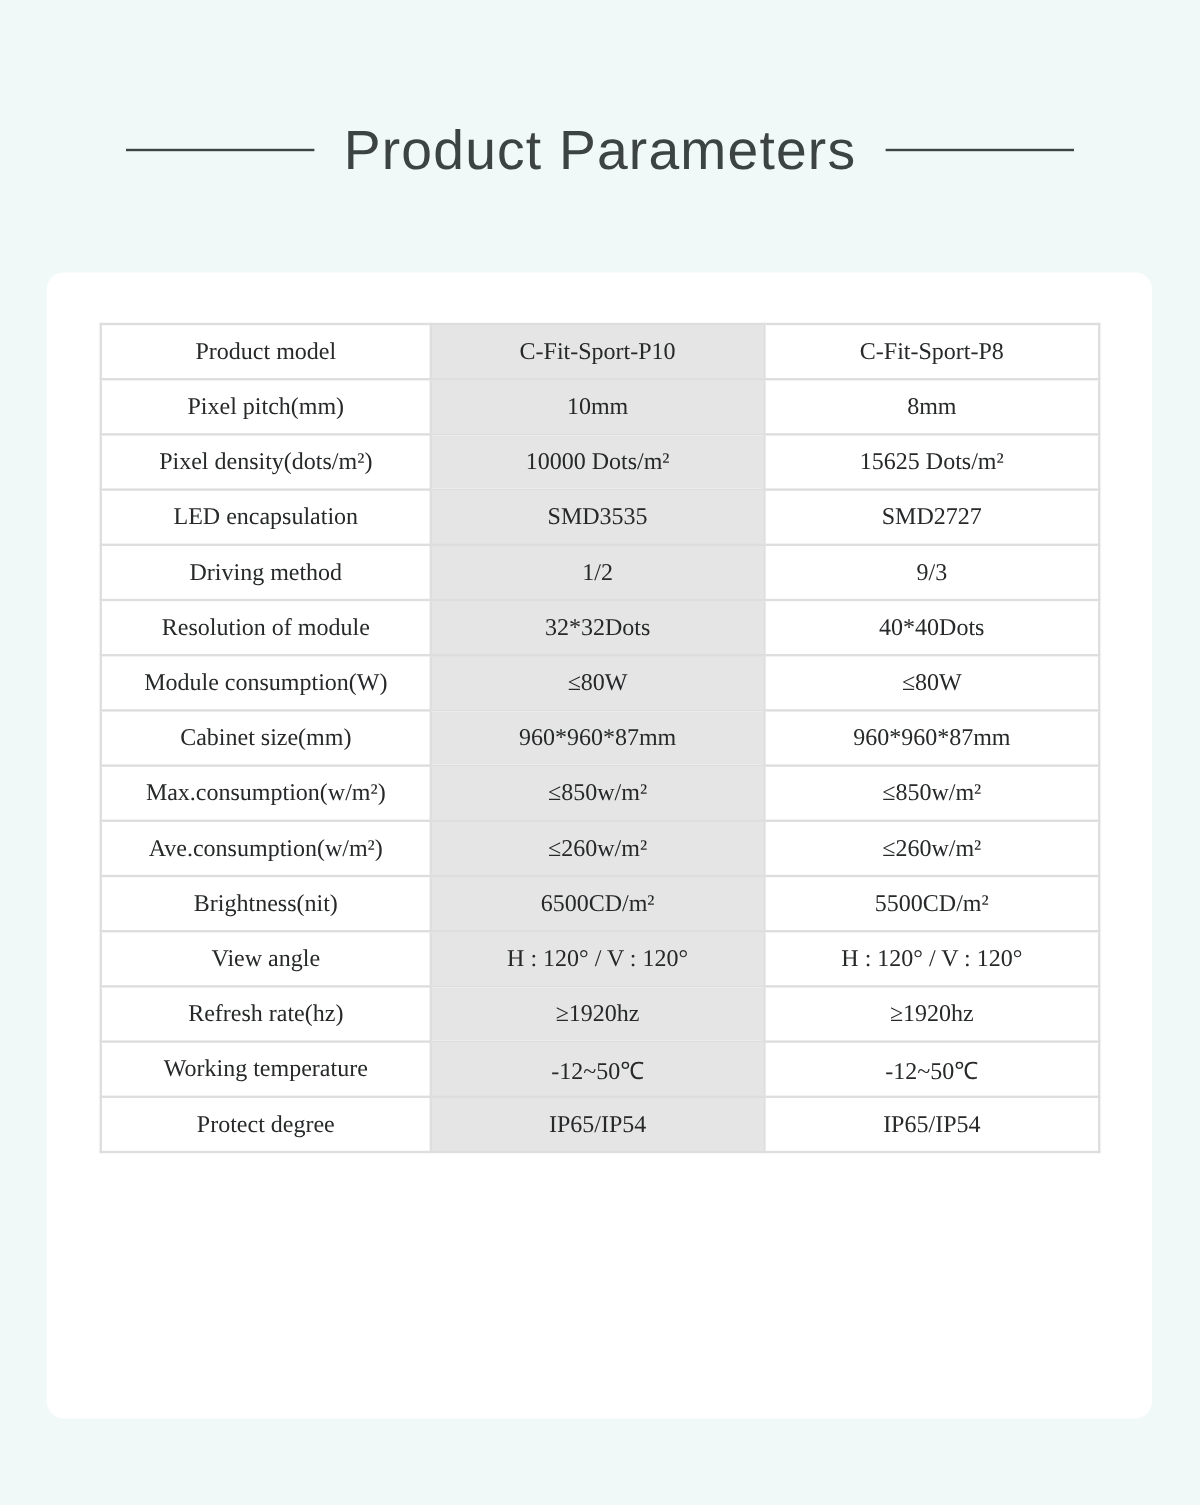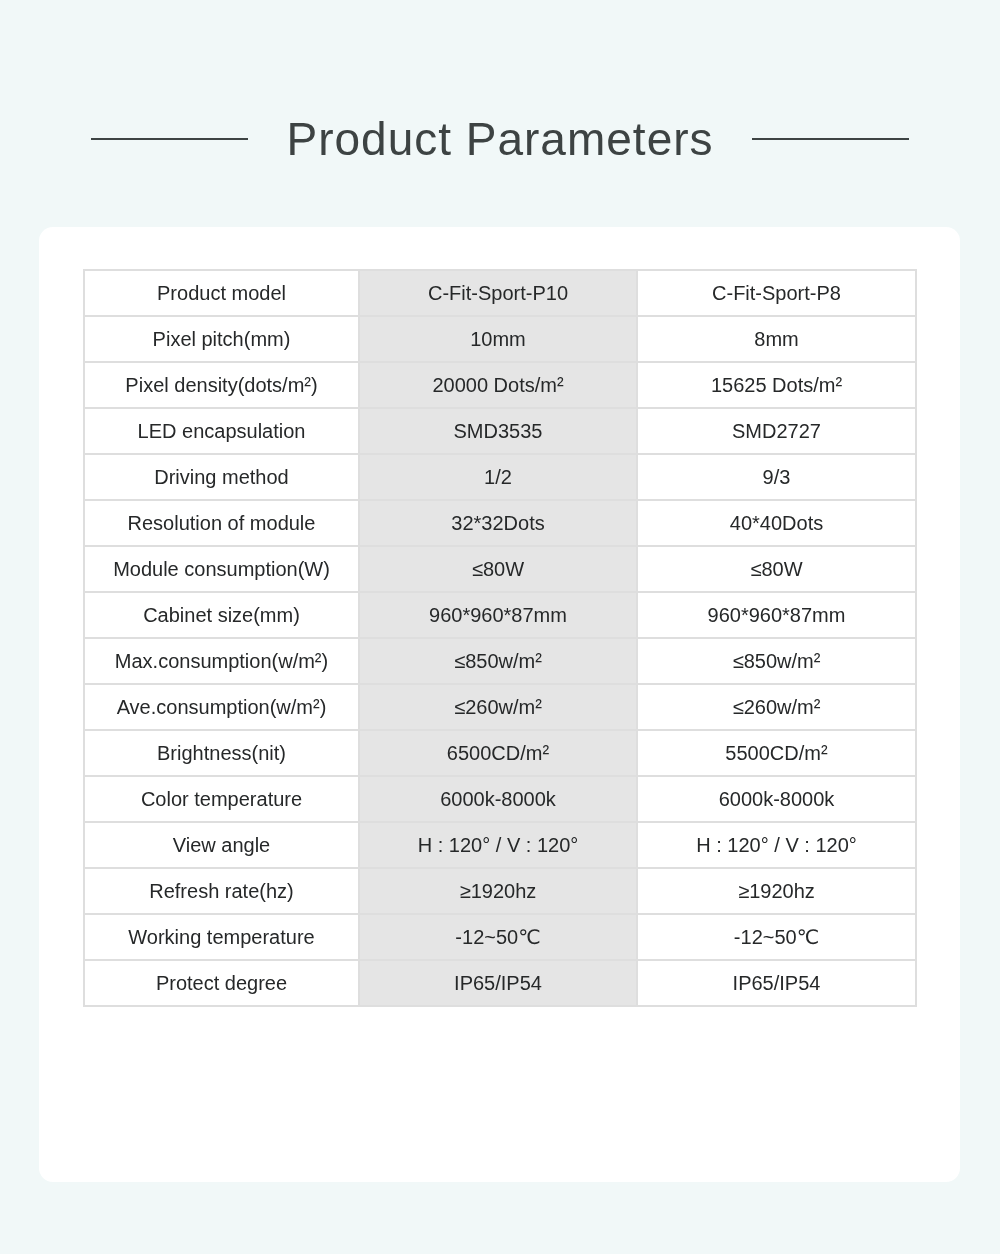--- a/index.html
+++ b/index.html
@@ -23,35 +23,36 @@
     align-items: center;
     justify-content: center;
     gap: 24px;
   }
   .rule {
     width: 157px;
     height: 2px;
     background: #3e4444;
   }
   .title {
-    margin: 14px;
+    margin: 0;
     font-size: 46px;
     font-weight: 400;
     color: #3d4343;
     letter-spacing: 1px;
     white-space: nowrap;
   }
   .card {
     position: absolute;
     left: 39px;
     top: 227px;
     width: 921px;
     height: 955px;
     background: #ffffff;
     border-radius: 14px;
+    font-family: Liberation Serif, serif;
   }
   table.params {
     position: absolute;
     left: 44px;
     top: 42px;
     width: 832px;
     border-collapse: collapse;
     table-layout: fixed;
   }
   table.params td {
@@ -95,21 +96,21 @@
     <td class="c2">C-Fit-Sport-P10</td>
     <td class="c3">C-Fit-Sport-P8</td>
   </tr>
         <tr>
     <td class="c1">Pixel pitch(mm)</td>
     <td class="c2">10mm</td>
     <td class="c3">8mm</td>
   </tr>
         <tr>
     <td class="c1">Pixel density(dots/m²)</td>
-    <td class="c2">20000 Dots/m²</td>
+    <td class="c2">10000 Dots/m²</td>
     <td class="c3">15625 Dots/m²</td>
   </tr>
         <tr>
     <td class="c1">LED encapsulation</td>
     <td class="c2">SMD3535</td>
     <td class="c3">SMD2727</td>
   </tr>
         <tr>
     <td class="c1">Driving method</td>
     <td class="c2">1/2</td>
@@ -139,25 +140,20 @@
     <td class="c1">Ave.consumption(w/m²)</td>
     <td class="c2">≤260w/m²</td>
     <td class="c3">≤260w/m²</td>
   </tr>
         <tr>
     <td class="c1">Brightness(nit)</td>
     <td class="c2">6500CD/m²</td>
     <td class="c3">5500CD/m²</td>
   </tr>
         <tr>
-    <td class="c1">Color temperature</td>
-    <td class="c2">6000k-8000k</td>
-    <td class="c3">6000k-8000k</td>
-  </tr>
-        <tr>
     <td class="c1">View angle</td>
     <td class="c2">H : 120° /  V : 120°</td>
     <td class="c3">H : 120° /  V : 120°</td>
   </tr>
         <tr>
     <td class="c1">Refresh rate(hz)</td>
     <td class="c2">≥1920hz</td>
     <td class="c3">≥1920hz</td>
   </tr>
         <tr>

